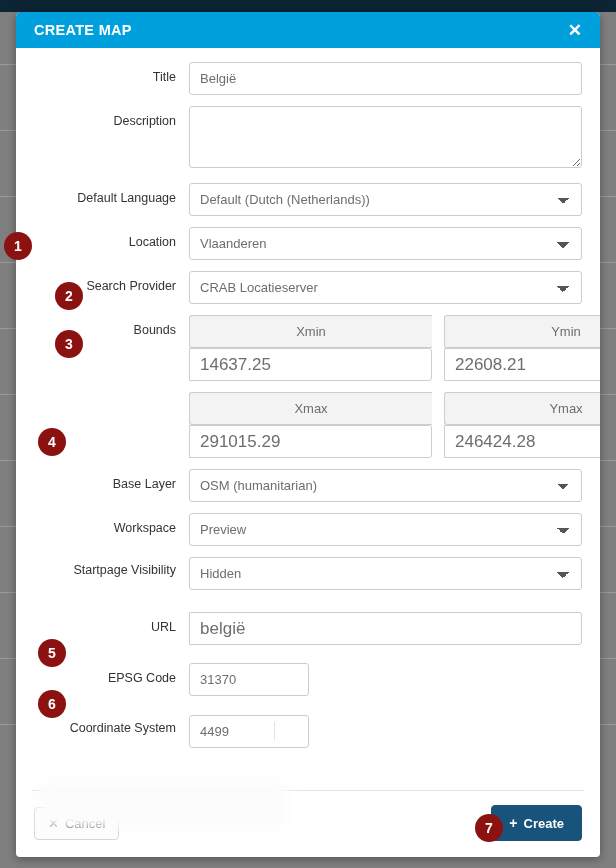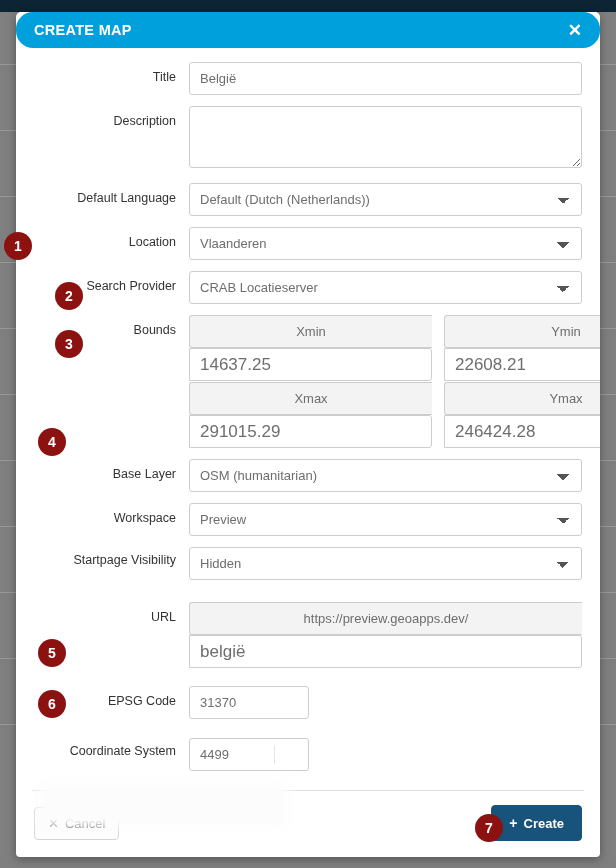--- a/index.html
+++ b/index.html
@@ -29,21 +29,20 @@
     box-shadow: 0 2px 10px rgba(0,0,0,.35);
     display: flex; flex-direction: column;
     overflow: hidden;
   }
   .modal-header {
     height: 36px;
     background: #00a0dd;
     display: flex; align-items: center;
     padding: 0 16px 0 18px;
     flex: 0 0 auto;
-    border-radius: 17px;
   }
   .modal-title {
     color: #fff;
     font-size: 14.5px;
     font-weight: bold;
     letter-spacing: .3px;
     flex: 1 1 auto;
   }
   .close-btn {
     color: #fff; font-size: 17px; font-weight: bold;
@@ -133,21 +132,21 @@
     height: 33px;
     border: 1px solid #cdcdcd;
     border-radius: 0 3px 3px 0;
     padding: 0 10px;
     font-size: 17px;
     color: #6e6e6e;
     background: #fff;
     font-family: "Liberation Sans", sans-serif;
     outline: none;
   }
-  .bounds-second { margin-top: 1px; }
+  .bounds-second { margin-top: 11px; }
 
   .url-addon { min-width: 0; padding: 0 12px; white-space: nowrap; }
 
   .narrow-wrap { display: flex; }
   .narrow { width: 120px; flex: 0 0 120px; }
   .narrow-split {
     width: 120px; flex: 0 0 120px;
     position: relative;
   }
   .narrow-split .divider {
@@ -350,21 +349,20 @@
         <select class="fc">
           <option>Hidden</option>
         </select>
       </div>
     </div>
 
     <div class="form-row" style="margin-top:22px">
       <div class="form-label">URL</div>
       <div class="form-control-wrap">
         <div class="input-group">
-          <span class="ig-addon url-addon">https://preview.geoapps.dev/</span>
           <input class="ig-input" type="text" value="belgië" style="">
         </div>
       </div>
     </div>
 
     <div class="form-row" style="margin-top:18px">
       <div class="form-label">EPSG Code</div>
       <div class="form-control-wrap narrow-wrap">
         <input class="fc narrow" type="text" value="31370" style="">
       </div>

